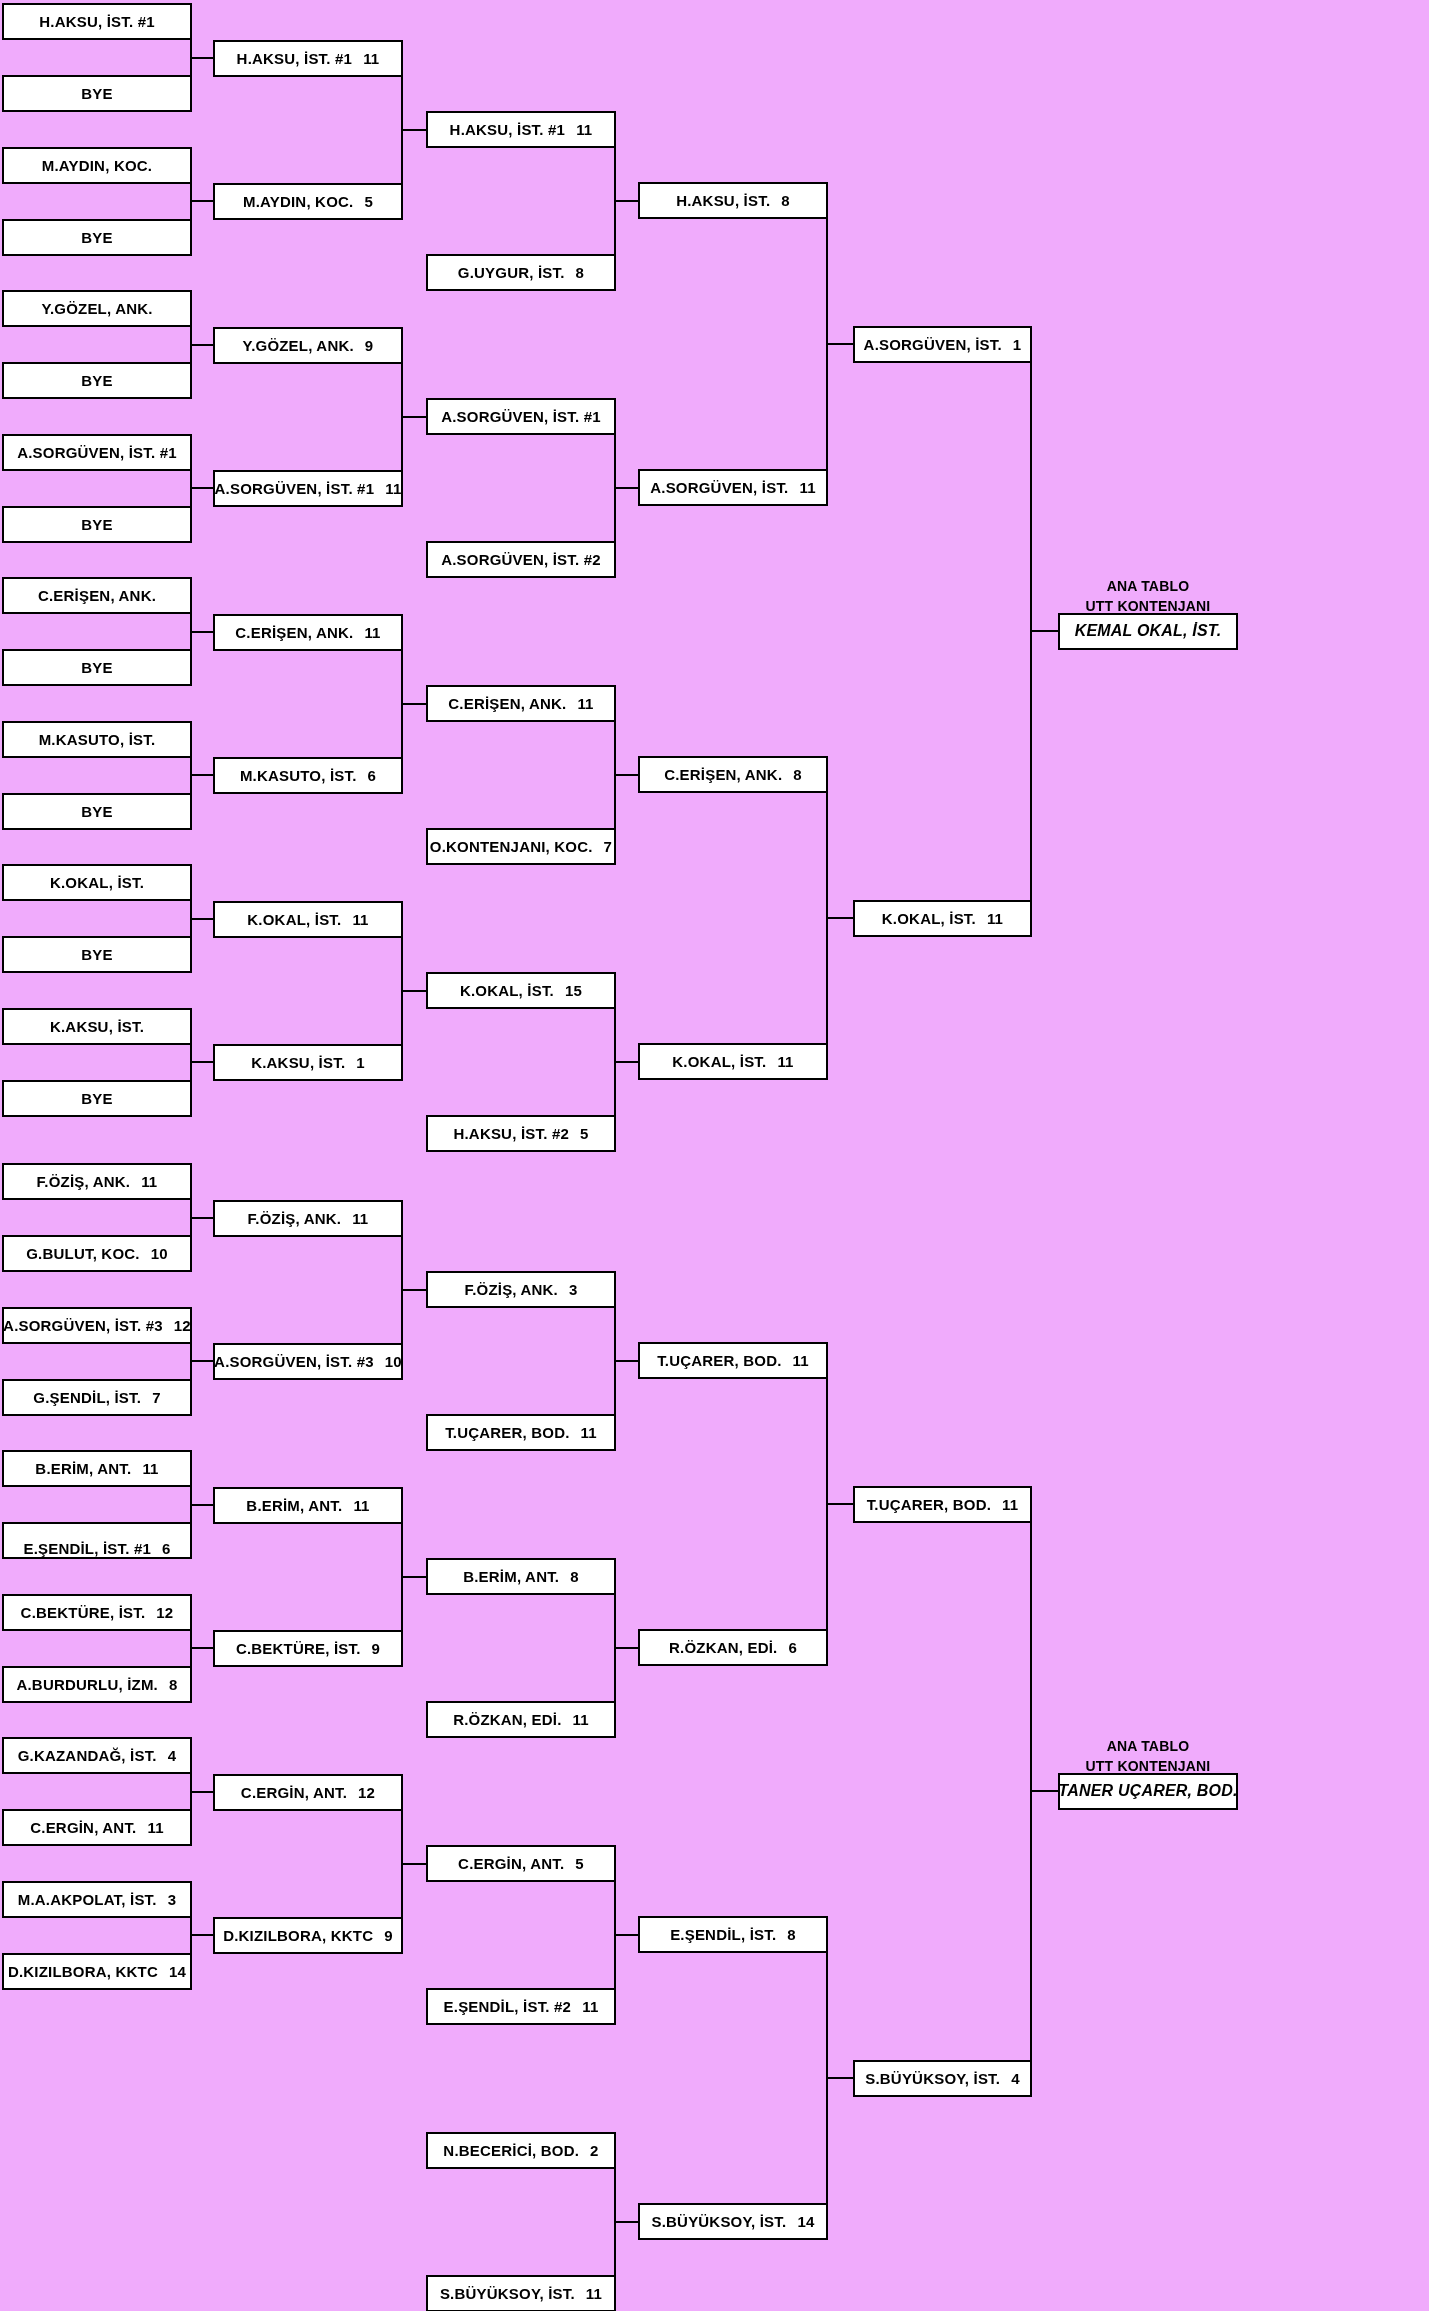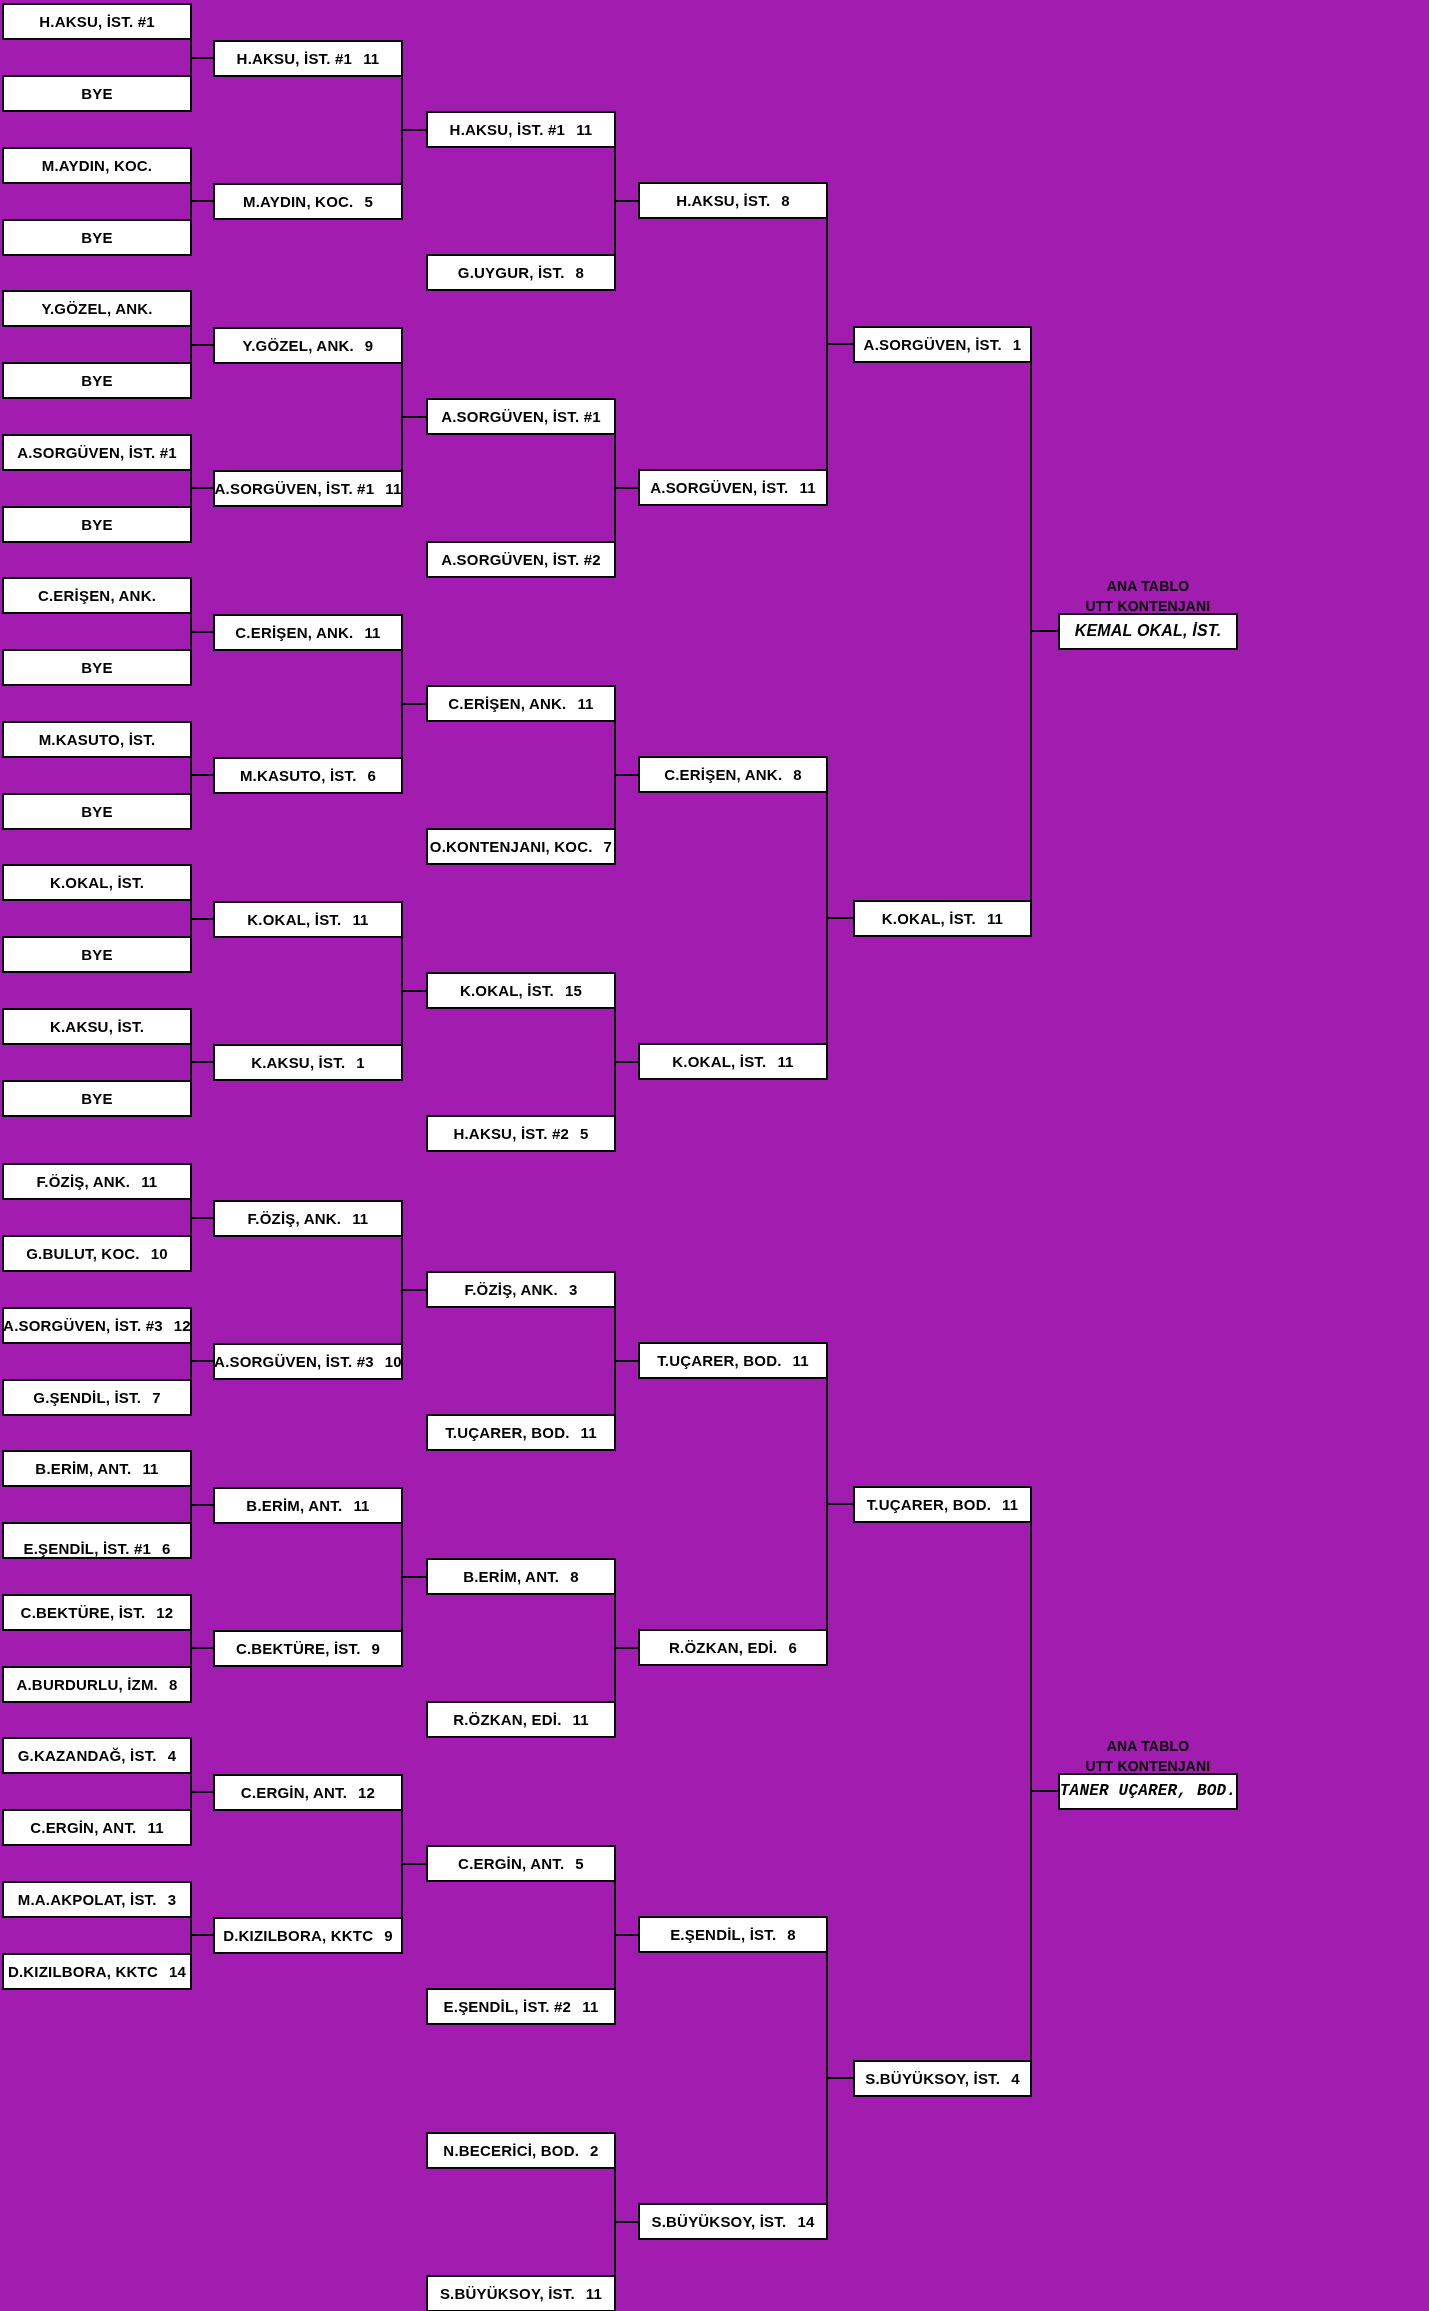--- a/index.html
+++ b/index.html
@@ -1,17 +1,17 @@
 <!DOCTYPE html>
 <html><head>
 <meta charset="utf-8">
 <style>
   html,body{margin:0;padding:0;background:#ffffff;}
   .sheet{
-    position:relative;width:1429px;height:2311px;background:#a21caf;
+    position:relative;width:1429px;height:2311px;background:#f0abfc;
     font-family:"Liberation Sans","DejaVu Sans",sans-serif;
     font-weight:bold;color:#000;overflow:hidden;
   }
   .half{position:absolute;left:0;top:0;width:100%;height:100%;}
   .pbox{
     position:absolute;box-sizing:border-box;background:#fff;border:2px solid #000;
     display:flex;align-items:center;justify-content:center;
     font-size:15px;letter-spacing:.2px;white-space:nowrap;
   }
   .pbox .sc{margin-left:11px;}
@@ -362,17 +362,17 @@
       <div class="pbox" style="left: 853px; top: 2059.8px; width: 179px; height: 37px;">
         <span>S.BÜYÜKSOY, İST.</span>
         <span class="sc">4</span>
       </div>
       <div class="line" style="left: 1030px; top: 1522.8px; width: 2px; height: 537px;"></div>
       <div class="line" style="left: 1030px; top: 1790.3px; width: 28px; height: 2px;"></div>
       <div class="qhead" style="left: 998px; top: 1737px; width: 300px;">
         <div>ANA TABLO</div>
         <div>UTT KONTENJANI</div>
       </div>
-      <div class="pbox qbox" style="left: 1058px; top: 1772.8px; width: 180px; height: 37px; font-family: Liberation Mono, monospace;">
+      <div class="pbox qbox" style="left: 1058px; top: 1772.8px; width: 180px; height: 37px;">
         <span>TANER UÇARER, BOD.</span>
       </div>
     </div>
 </div>
 
 </body></html>

